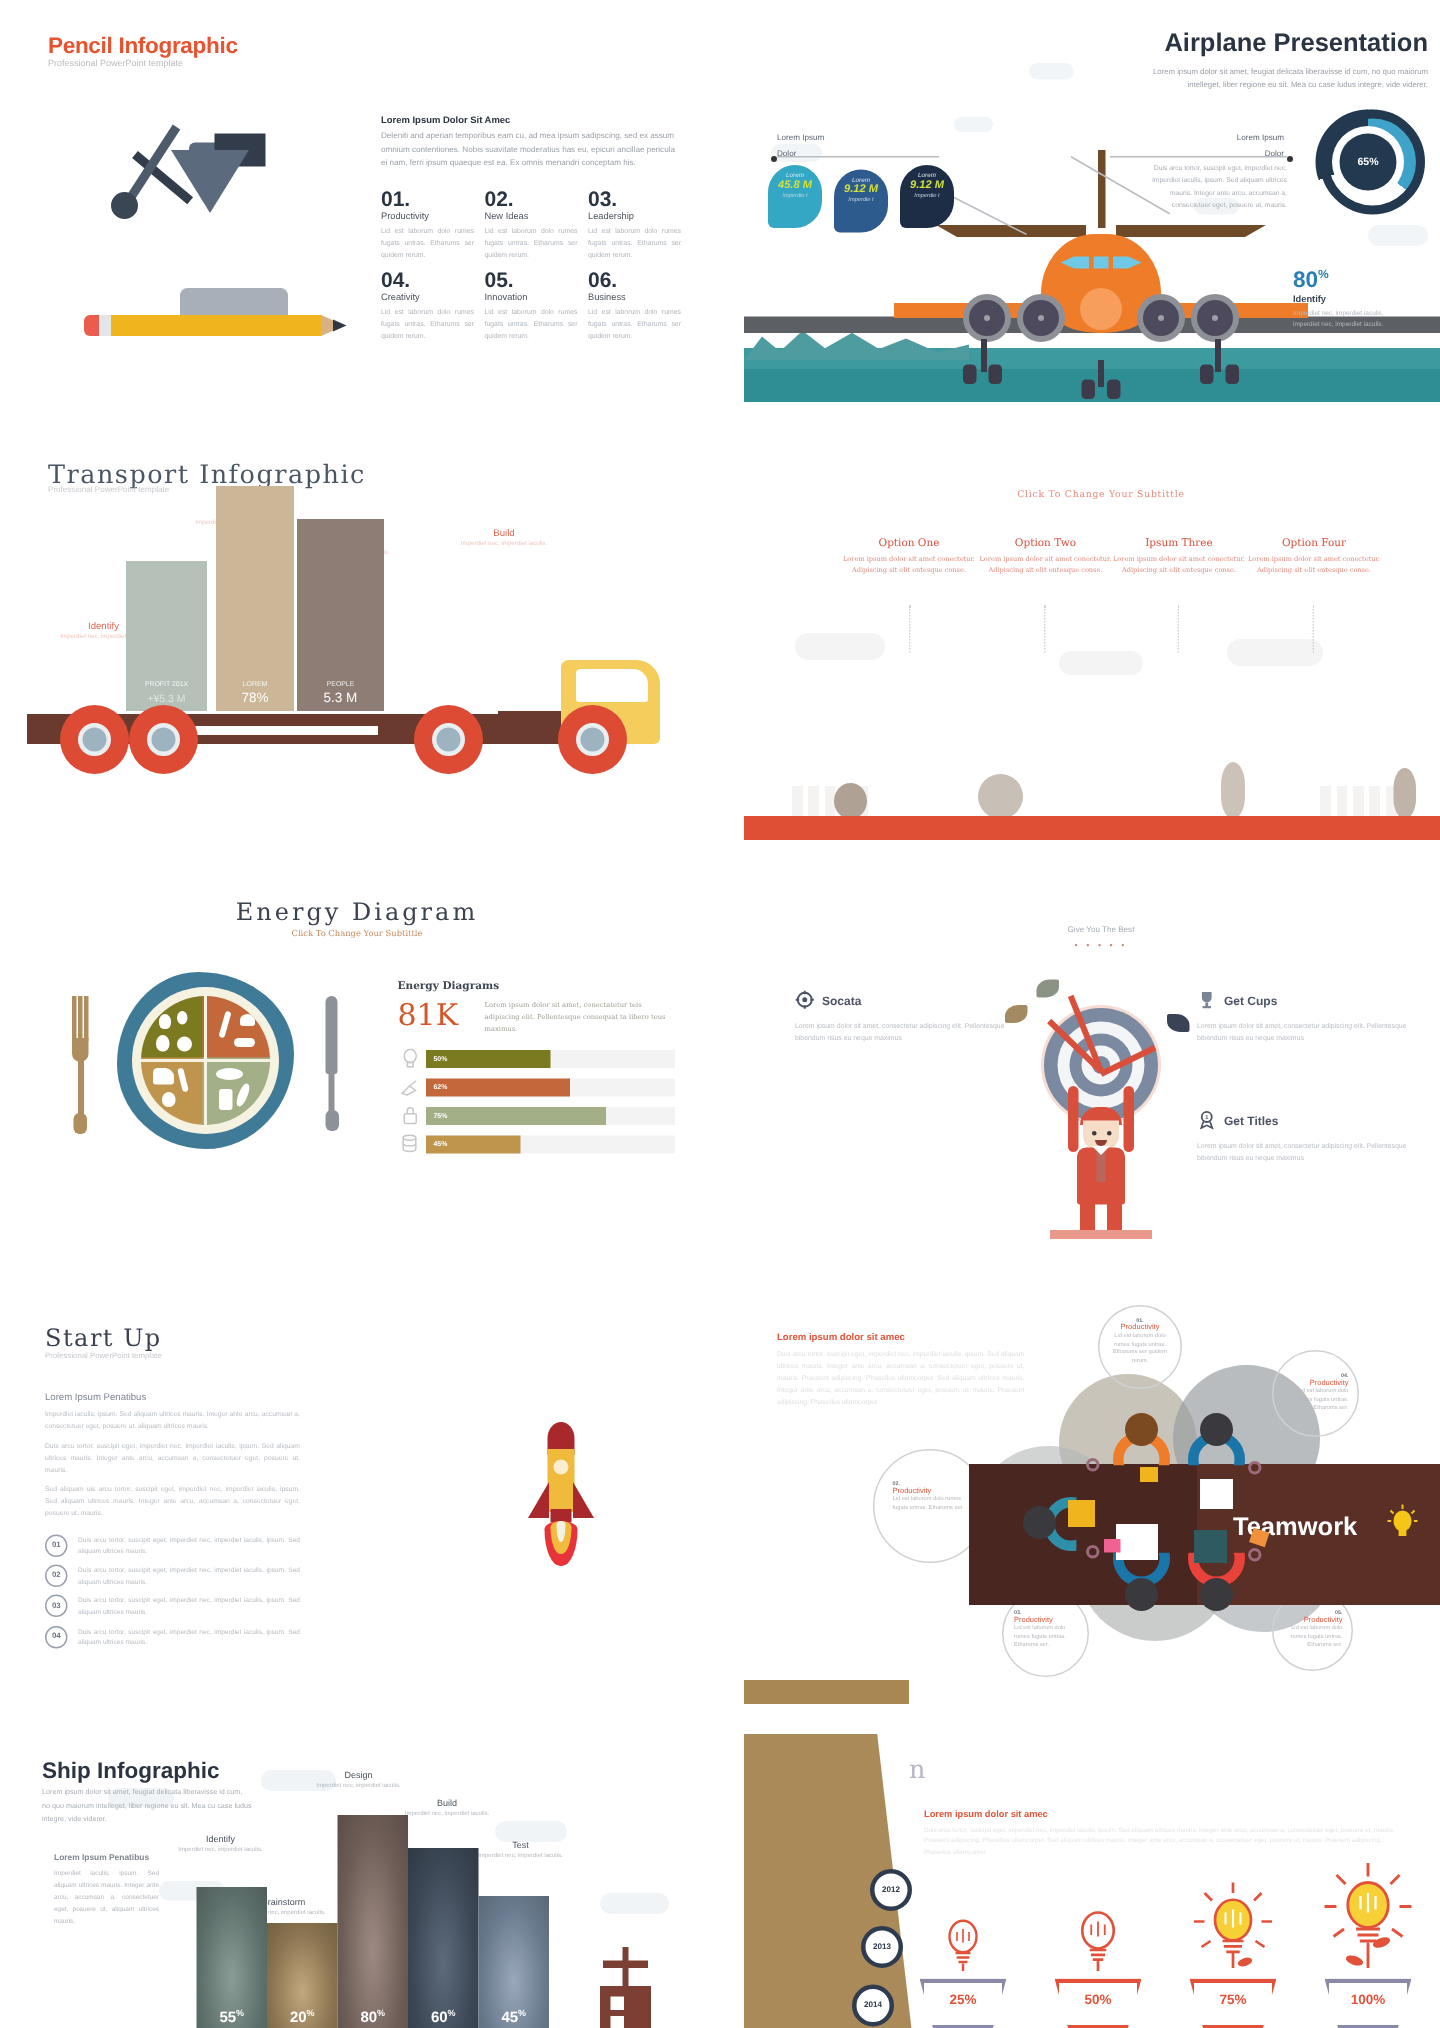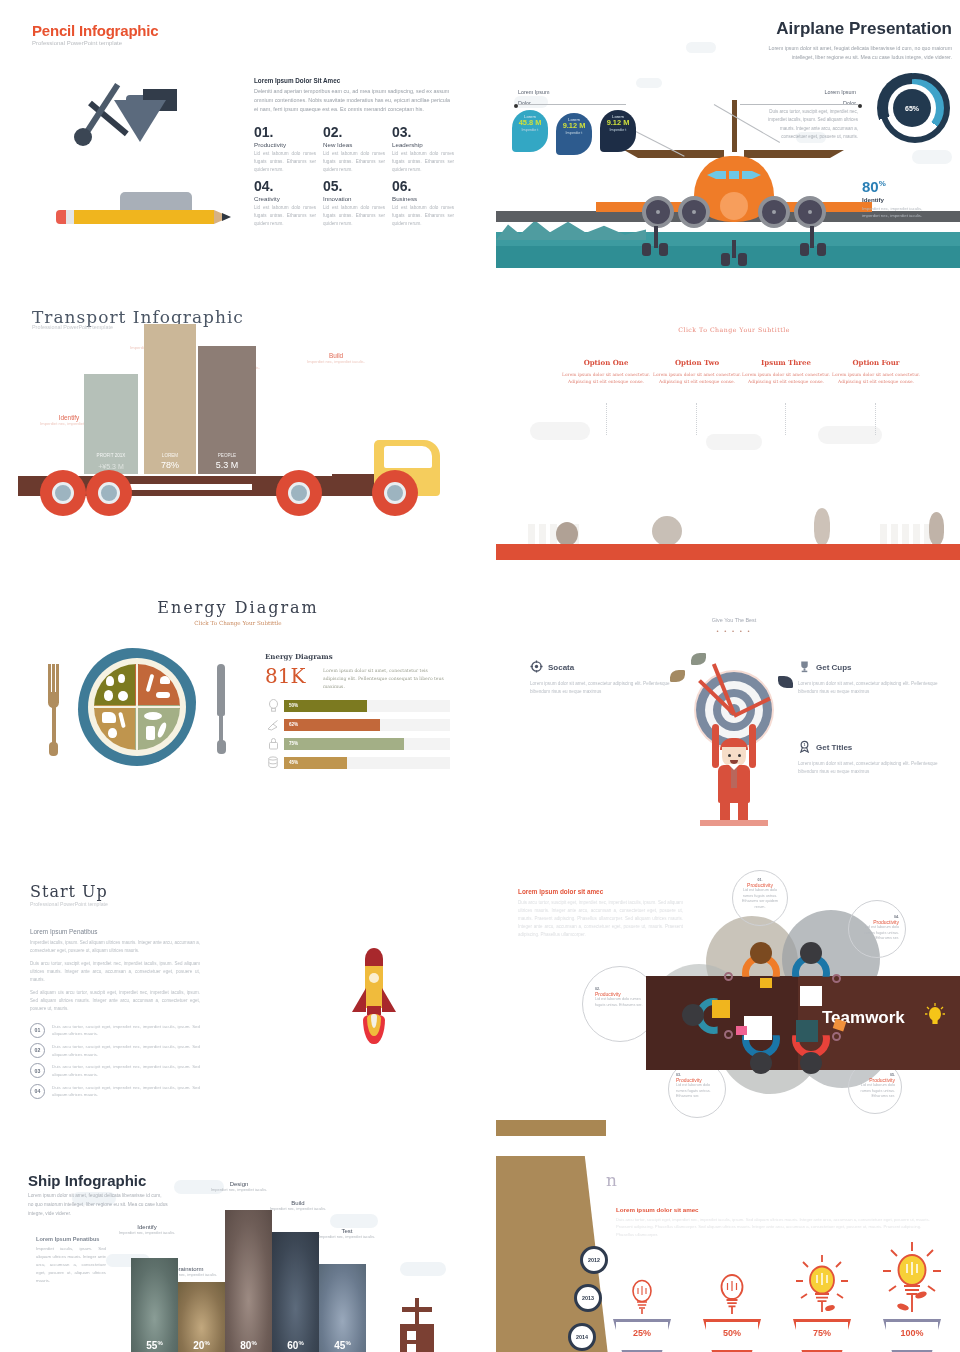--- a/index.html
+++ b/index.html
@@ -59,21 +59,21 @@
   .wingL { position:absolute; left:128px; top:150px; width:100px; height:8px; background:#6f4a28; clip-path:polygon(0 0,100% 0,100% 100%,14% 100%); }
   .wingR { position:absolute; right:128px; top:150px; width:100px; height:8px; background:#6f4a28; clip-path:polygon(0 0,100% 0,86% 100%,0 100%); }
   .wingbarL { position:absolute; left:100px; bottom:56px; width:114px; height:10px; background:#ef7c28; }
   .wingbarR { position:absolute; right:100px; bottom:56px; width:114px; height:10px; background:#ef7c28; }
   .cockpit { position:absolute; left:50%; margin-left:-27px; bottom:86px; width:54px; height:14px; }
   .cwin { position:absolute; top:3px; width:10px; height:8px; background:#6ec8e6; }
   .glow { position:absolute; left:50%; margin-left:-14px; bottom:48px; width:28px; height:28px; background:#f79e5c; border-radius:50%; }
   .wheel { position:absolute; bottom:40px; width:32px; height:32px; border-radius:50%; background:#4c4a5c; border:4px solid #8d9097; }
   .gear { position:absolute; bottom:20px; width:4px; height:22px; background:#3d3b49; }
   .smallwheel { position:absolute; bottom:12px; width:9px; height:13px; background:#3d3b49; border-radius:3px; }
-  .pill { position:absolute; width:36px; height:42px; border-radius:18px 18px 18px 4px; color:#fff; text-align:center; padding-top:4px; }
+  .pill { position:absolute; width:36px; height:42px; border-radius:18px 18px 18px 4px; color:#fff; text-align:center; padding-top:4px;font-style:italic; }
   .pill .p1 { font-size:4.2px; color:#d9e6ee; }
   .pill .p2 { font-size:7.4px; font-weight:bold; color:#cfe03c; line-height:1.15; }
   .pill .p3 { font-size:3.8px; color:#c3d5e0; line-height:1.2; }
   .leadline { position:absolute; height:1px; background:#b9bcc0; }
   .lblL { position:absolute; font-size:5.4px; color:#5a6270; }
   .donut { position:absolute; right:25px; top:73px; width:70px; height:70px; border-radius:50%; }
   .donut-in { position:absolute; left:50%; top:50%; transform:translate(-50%,-50%); width:38px; height:38px; border-radius:50%; background:#22394f; color:#fff; font-size:7px; font-weight:bold; display:flex; align-items:center; justify-content:center; }
   .donut-hole { position:absolute; left:50%; top:50%; transform:translate(-50%,-50%); width:48px; height:48px; border-radius:50%; background:#fff; }
   .eighty { position:absolute; right:40px; top:178px; width:70px; }
   .eighty .big { font-size:15px; font-weight:bold; color:#2a7fb5; }
@@ -96,21 +96,21 @@
   .cab { position:absolute; left:374px; bottom:64px; width:66px; height:56px; background:#f5cd5d; border-radius:5px 16px 4px 4px; }
   .cabwin { position:absolute; left:384px; bottom:92px; width:48px; height:22px; background:#fff; border-radius:3px 10px 2px 2px; }
   .cabbox { position:absolute; left:332px; bottom:64px; width:42px; height:22px; background:#6b3a2e; }
   .twheel { position:absolute; bottom:44px; width:46px; height:46px; border-radius:50%; background:#dd4b35; display:flex; align-items:center; justify-content:center; }
   .twheel i { width:22px; height:22px; border-radius:50%; background:#9db4c0; border:3px solid #e9eef1; display:block; }
 
   
   .s4 .ttl { position:absolute; top:16px; left:0; width:100%; text-align:center; font-size:17px; color:#e0543c; font-family:"DejaVu Serif", serif; letter-spacing:1.5px; }
   .s4 .sub { position:absolute; top:38px; left:0; width:100%; text-align:center; font-size:6.2px; color:#e9887a; font-family:"DejaVu Serif", serif; letter-spacing:.5px; }
   .opt { position:absolute; top:70px; width:88px; text-align:center; }
-  .opt .oh { font-size:7px; font-weight:bold; color:#d94f3d; font-family:"DejaVu Serif", serif; }
+  .opt .oh { font-size:7px; font-weight:normal; color:#d94f3d; font-family:"DejaVu Serif", serif; }
   .opt .od { font-size:4.4px; color:#e2897c; line-height:1.65; margin-top:4px; font-family:"DejaVu Serif", serif; }
   .dots { position:absolute; top:115px; width:1px; border-left:1px dotted #cfd2d6; height:32px; }
   .house { position:absolute; bottom:6px; width:72px; }
   .roof { position:absolute; top:0; left:-6px; width:0; height:0; border-left:42px solid transparent; border-right:42px solid transparent; }
   .ground { position:absolute; left:0; bottom:0; width:100%; height:16px; background:#de4f35; }
   .tree { position:absolute; bottom:14px; border-radius:50%; }
   .fence { position:absolute; bottom:14px; height:22px; }
 
   
   .s5 .ttl { position:absolute; top:18px; left:0; width:100%; text-align:center; font-size:16px; color:#3b4250; font-family:"DejaVu Serif", serif; letter-spacing:2px; }

